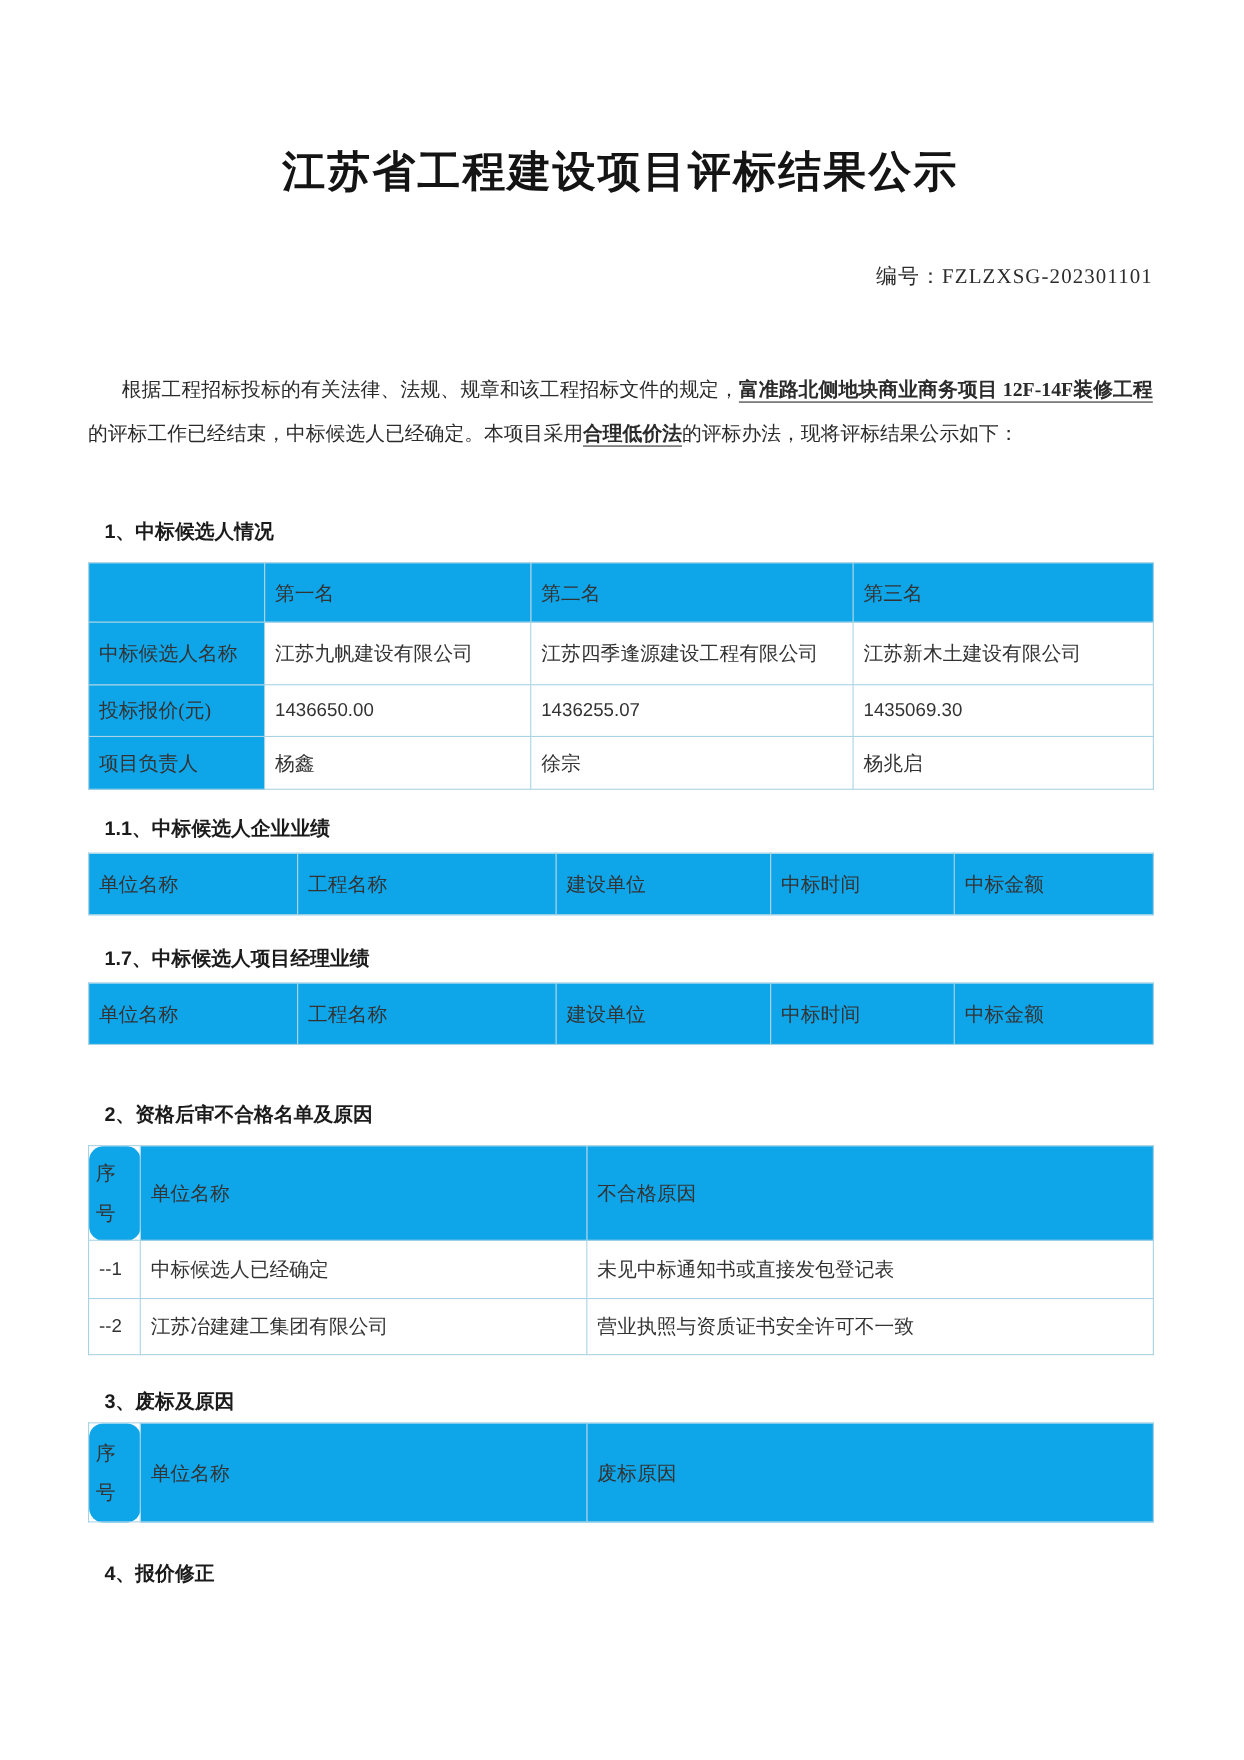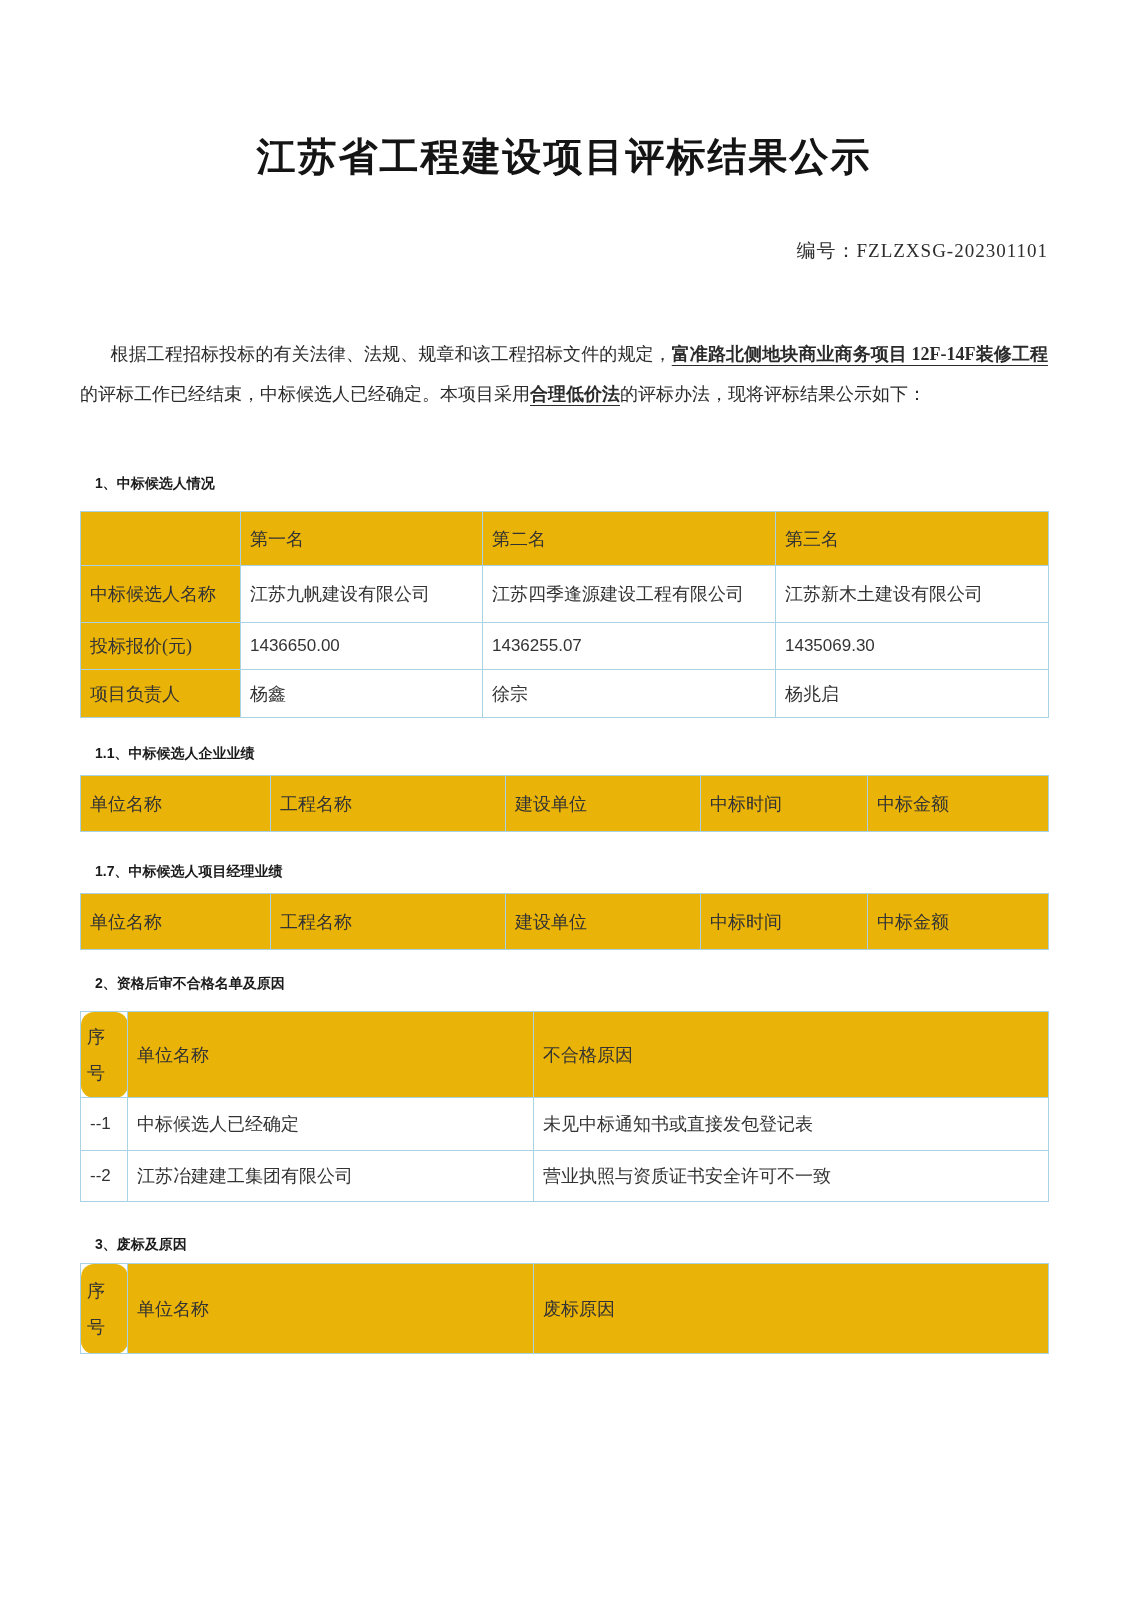--- a/index.html
+++ b/index.html
@@ -25,27 +25,27 @@
     text-align:justify; text-indent:1.7em; color:#2b2b2b;
   }
   .intro .bu {
     font-weight:bold;
     text-decoration:underline;
     text-underline-offset:5px;
   }
 
   .sec-heading {
     font-family:"Liberation Sans","DejaVu Sans",sans-serif;
-    font-size:14px; line-height:26px; font-weight:bold;
+    font-size:18px; line-height:26px; font-weight:bold;
     color:#1b1b1b; padding-left:15px;
   }
   .mt-s1  { margin-top:56px; }
   .mt-s11 { margin-top:22px; }
   .mt-s12 { margin-top:26px; }
-  .mt-s2  { margin-top:20px; }
+  .mt-s2  { margin-top:50px; }
   .mt-s3  { margin-top:29px; }
   .mt-s4  { margin-top:33px; }
 
   table.tbl {
     border-collapse:collapse; table-layout:fixed;
     width:968px; background:#ffffff;
   }
   .mt-t1  { margin-top:15px; }
   .mt-tp  { margin-top:9px; }
   .mt-t2  { margin-top:15px; }
@@ -53,21 +53,21 @@
 
   .tbl td {
     border:1px solid #a9d3e5;
     padding:6px 9px;
     font-size:18px; color:#333333;
     vertical-align:middle;
     background:#ffffff;
     word-break:break-all;
     line-height:34px;
   }
-  .tbl td.shaded { background:#eab308; }
+  .tbl td.shaded { background:#0ea5e9; }
   .tbl td.num {
     font-family:"Liberation Sans","DejaVu Sans",sans-serif;
     font-size:17px;
   }
   .tbl td.seq { padding:6px 6px; line-height:36px;border-radius:13px; }
 
   
   .t1 tr.hr  { height:54px; }
   .t1 tr.r1  { height:57px; }
   .t1 tr.r2  { height:46px; }
@@ -205,14 +205,15 @@
       </colgroup>
     <tbody>
       <tr class="hr">
         <td class="shaded seq">序号</td>
         <td class="shaded">单位名称</td>
         <td class="shaded">废标原因</td>
       </tr>
     </tbody>
   </table>
 
+  <div class="sec-heading mt-s4">4、报价修正</div>
 
 </div>
 
 </body></html>

